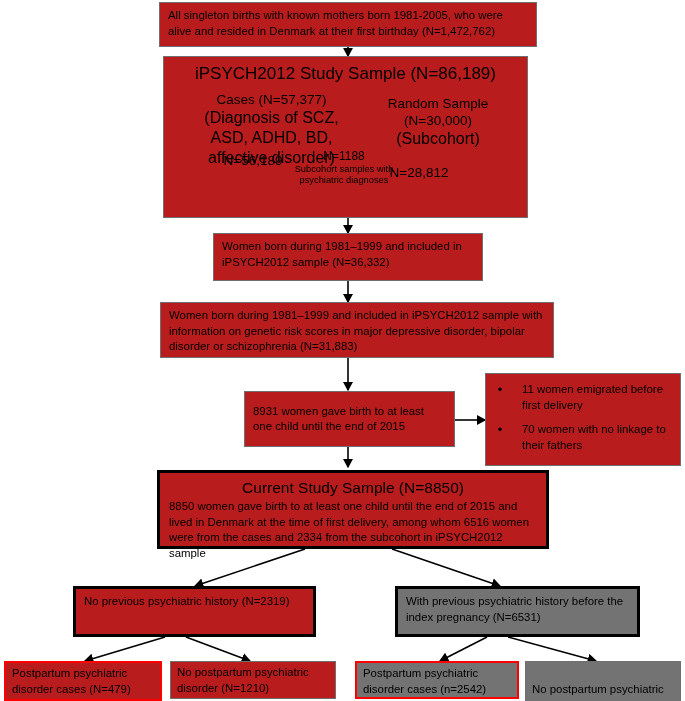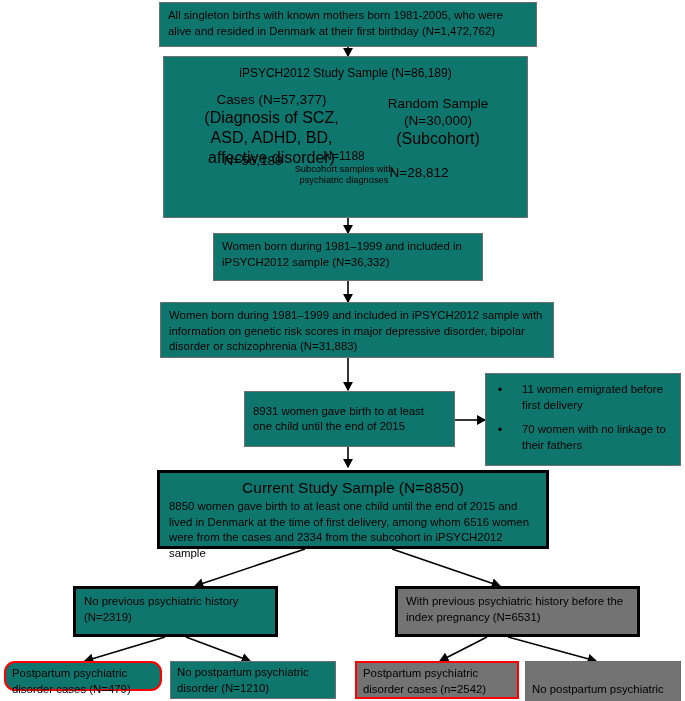--- a/index.html
+++ b/index.html
@@ -22,21 +22,21 @@
     position: absolute;
     left: 0;
     top: 0;
     width: 685px;
     height: 701px;
     pointer-events: none;
   }
   .node {
     position: absolute;
     box-sizing: border-box;
-    background: #0f766e;
+    background: #b91c1c;
     border: 1px solid #6f6f6f;
     color: #000000;
     font-size: 11.4px;
     line-height: 15.5px;
     padding: 5px 8px;
   }
   .node.thin { border: 1px solid #6f6f6f; }
   .node.bold { border: 3px solid #000000; }
   .node.red  { border: 2px solid #ff0000; }
   .node.grey { background: #737373; }
@@ -51,21 +51,21 @@
   .sub-line {
     display: block;
   }
 
   
   #ipsych-panel { padding: 0; }
   #ipsych-title {
     position: absolute;
     left: 0; right: 0; top: 7px;
     text-align: center;
-    font-size: 12px;
+    font-size: 17px;
     line-height: 19px;
   }
   .venn-head {
     position: absolute;
     text-align: center;
     line-height: 14px;
   }
   .venn-head .big {
     display: block;
     font-size: 13.5px;
@@ -200,29 +200,29 @@
       <span class="bullet-dot">•</span>
       <span class="bullet-text">70 women with no linkage to their fathers</span>
     </div>
   </div>
 
   <div class="node bold" style="left:113px; top:470px; width:392px; height:79px; padding:4px 9px;margin-left:44px;">
     <span class="title-line">Current Study Sample (N=8850)</span>
     <span class="sub-line">8850 women gave birth to at least one child until the end of 2015 and lived in Denmark at the time of first delivery, among whom 6516 women were from the cases and 2334 from the subcohort in iPSYCH2012 sample</span>
   </div>
 
-  <div class="node bold" style="left:73px; top:586px; width:205px; height:51px;">
+  <div class="node bold" style="left:73px; top:586px; width:243px; height:51px;">
     <span>No previous psychiatric history (N=2319)</span>
   </div>
 
   <div class="node bold grey" style="left:395px; top:586px; width:245px; height:51px;">
     <span>With previous psychiatric history before the index pregnancy (N=6531)</span>
   </div>
 
-  <div class="node red" style="left:4px; top:661px; width:158px; height:30px; padding:3px 6px;border-radius:11px;">
+  <div class="node red" style="left:4px; top:661px; width:158px; height:40px; padding:3px 6px;">
     <span>Postpartum psychiatric disorder cases (N=479)</span>
   </div>
 
   <div class="node thin" style="left:170px; top:661px; width:166px; height:38px; padding:3px 6px;">
     <span>No postpartum psychiatric disorder (N=1210)</span>
   </div>
 
   <div class="node red grey" style="left:355px; top:661px; width:164px; height:38px; padding:3px 6px;">
     <span>Postpartum psychiatric disorder cases (n=2542)</span>
   </div>

